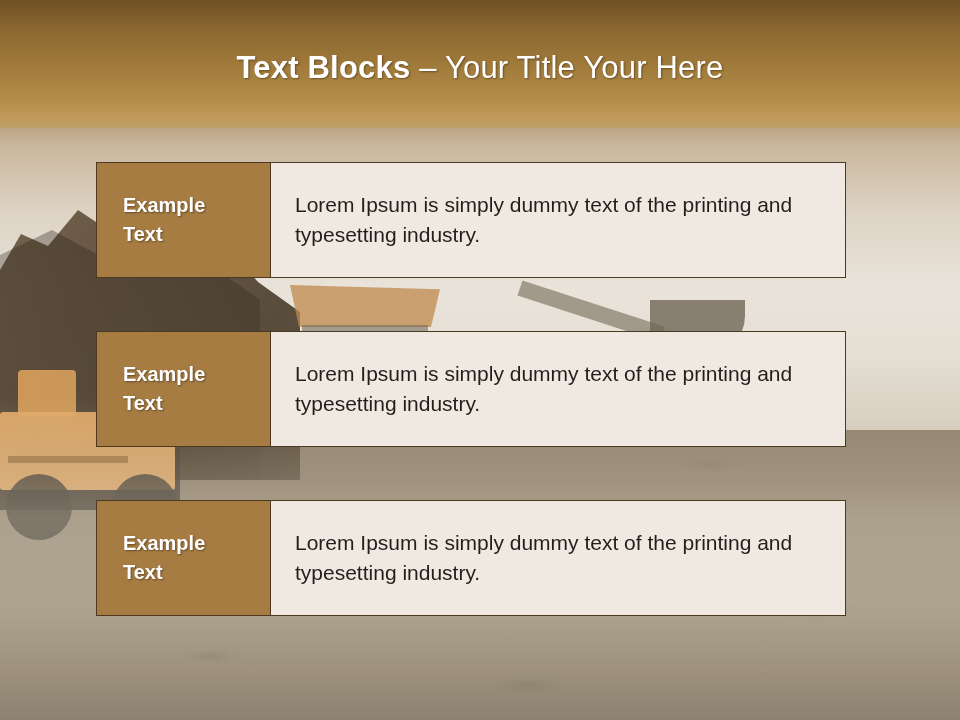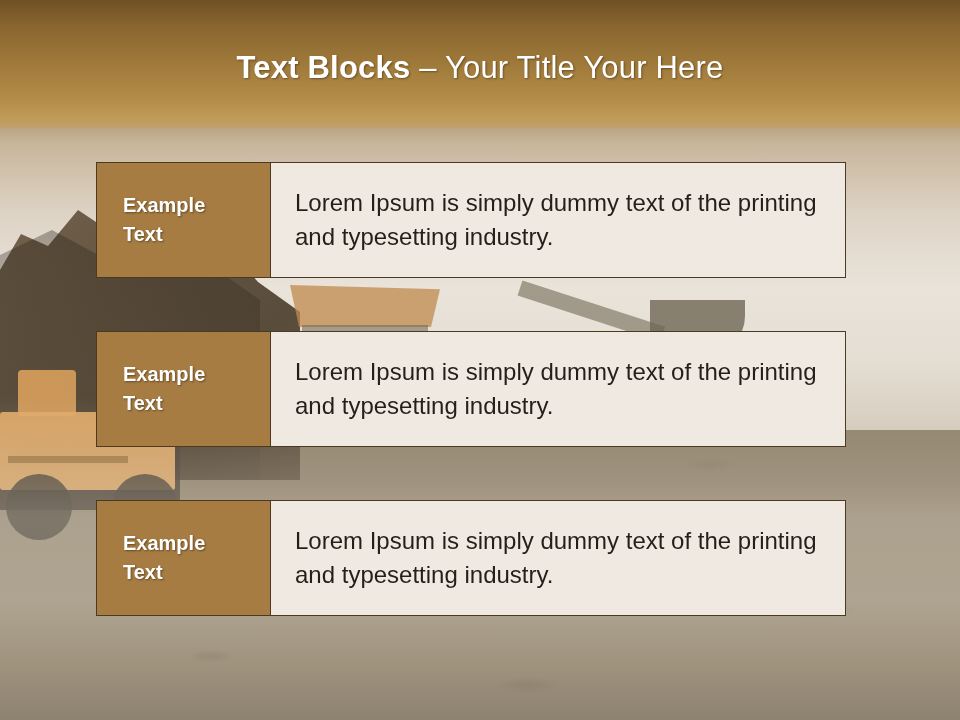--- a/index.html
+++ b/index.html
@@ -236,21 +236,21 @@
   }
   .block-body {
     flex: 1 1 auto;
     display: flex;
     align-items: center;
     padding: 0 22px 0 24px;
     box-sizing: border-box;
     background: #efe9e1;
   }
   .block-body-text {
-    font-size: 24px;
+    font-size: 21px;
     color: #231f1b;
     line-height: 1.42;
   }
 </style>
 </head>
 <body>
 
 <div id="slide">
 
   <div class="bg-layer bg-sky"></div>

